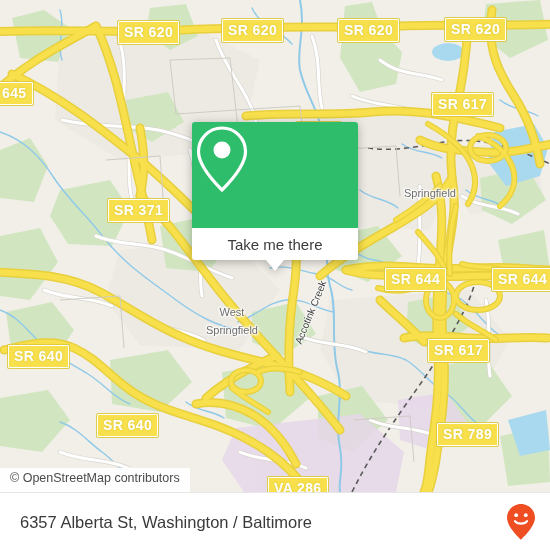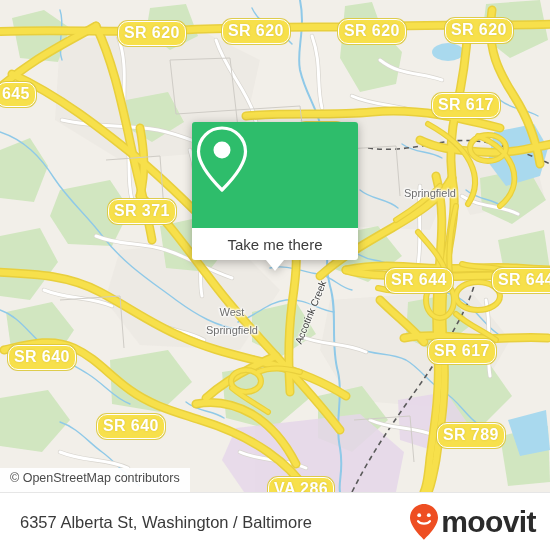--- a/index.html
+++ b/index.html
@@ -8,23 +8,23 @@
 
   
   .map{position:absolute;left:0;top:0;width:550px;height:492px;overflow:hidden;background:#f2efe9;}
   .map svg{position:absolute;left:0;top:0;}
 
   
   .shield{
     position:absolute;
     background:#f7e04b;
     border:1.6px solid #ffffff;
-    border-radius:10px;
+    border-radius:1px;
     color:#ffffff;
-    font-size:16px;
+    font-size:14px;
     font-weight:bold;
     letter-spacing:.4px;
     line-height:1;
     padding:3px 5px 4px 5px;
     white-space:nowrap;
     box-shadow:0 0 0 1px rgba(220,200,60,.9);
     text-shadow:0 0 2px rgba(160,140,30,.35);
   }
 
   
@@ -355,17 +355,16 @@
 
   <div class="footer">
     <div class="footer-title">6357 Alberta St, Washington / Baltimore</div>
     <div class="brand">
       <svg width="30" height="38" viewBox="0 0 30 38">
         <path d="M15 1 C7.3 1 1 7.2 1 14.6 C1 24 13 34.5 15 36.8 C17 34.5 29 24 29 14.6 C29 7.2 22.7 1 15 1 Z" fill="#ee4e22"></path>
         <circle cx="10.2" cy="12.2" r="1.9" fill="#ffffff"></circle>
         <circle cx="19.8" cy="12.2" r="1.9" fill="#ffffff"></circle>
         <path d="M9 18.2 C11.2 21.4 18.8 21.4 21 18.2" fill="none" stroke="#ffffff" stroke-width="2.1" stroke-linecap="round"></path>
       </svg>
-      <span class="brand-word">moovit</span>
     </div>
   </div>
 
 </div>
 
 </body></html>

